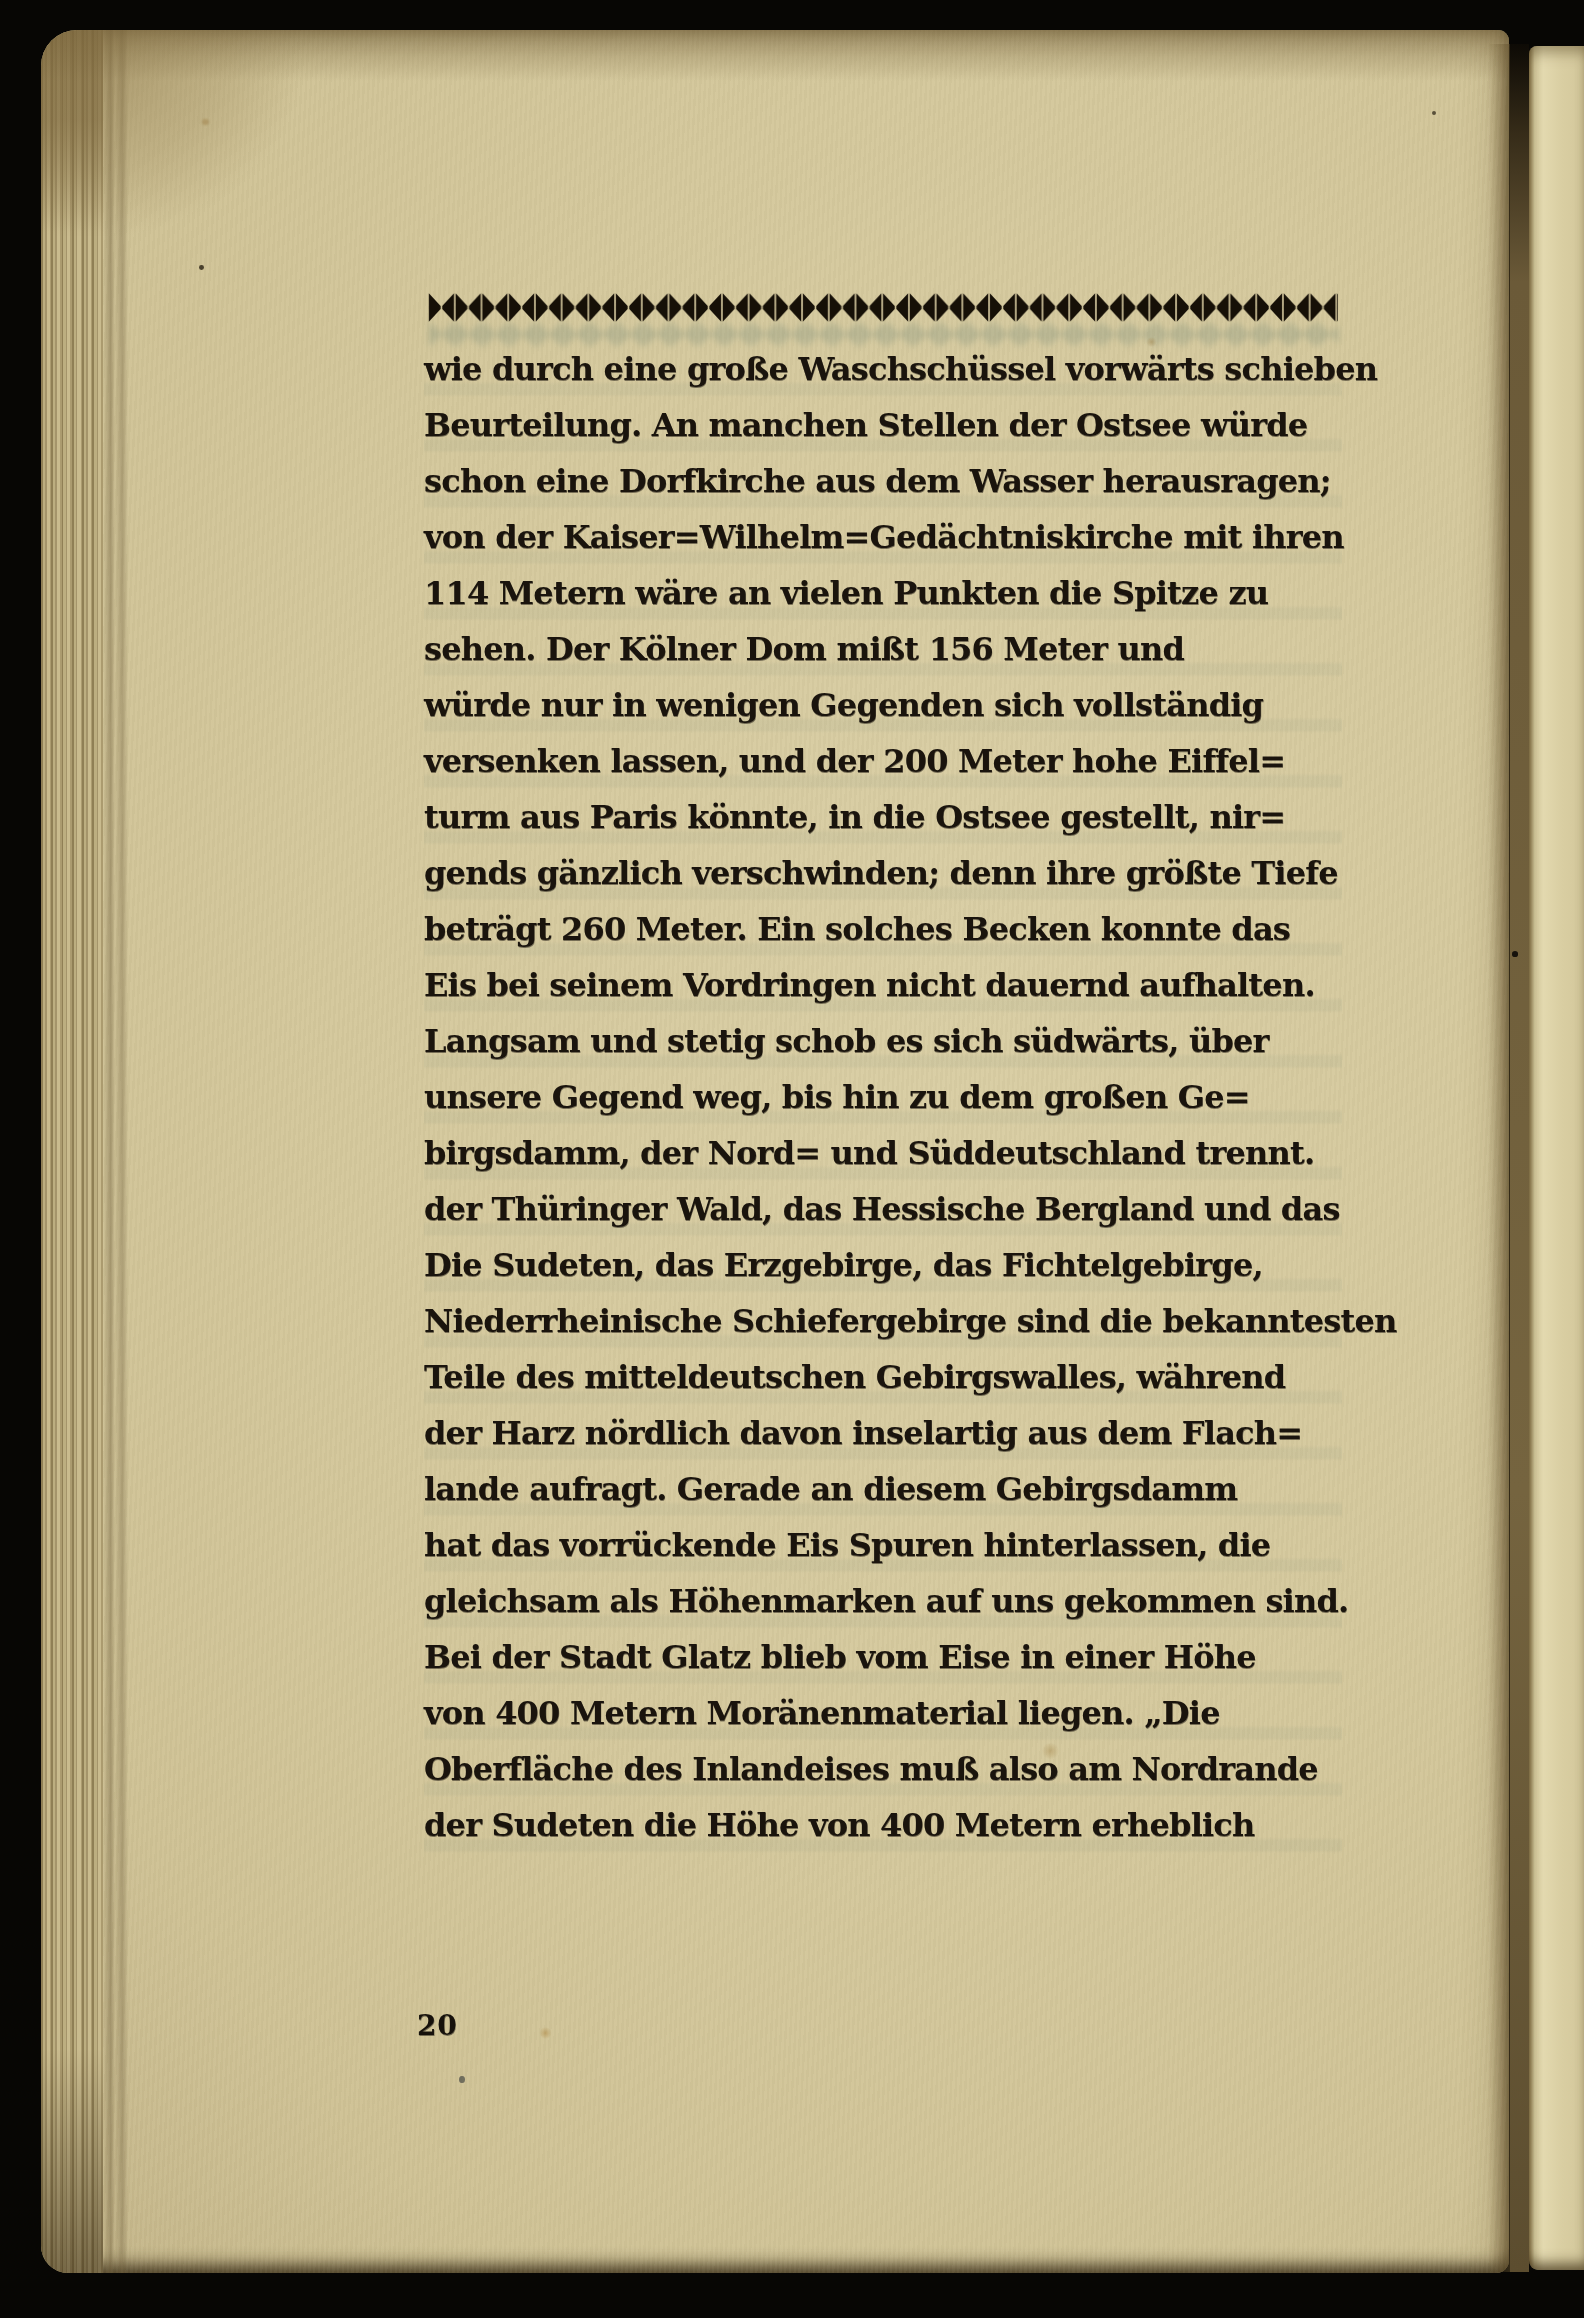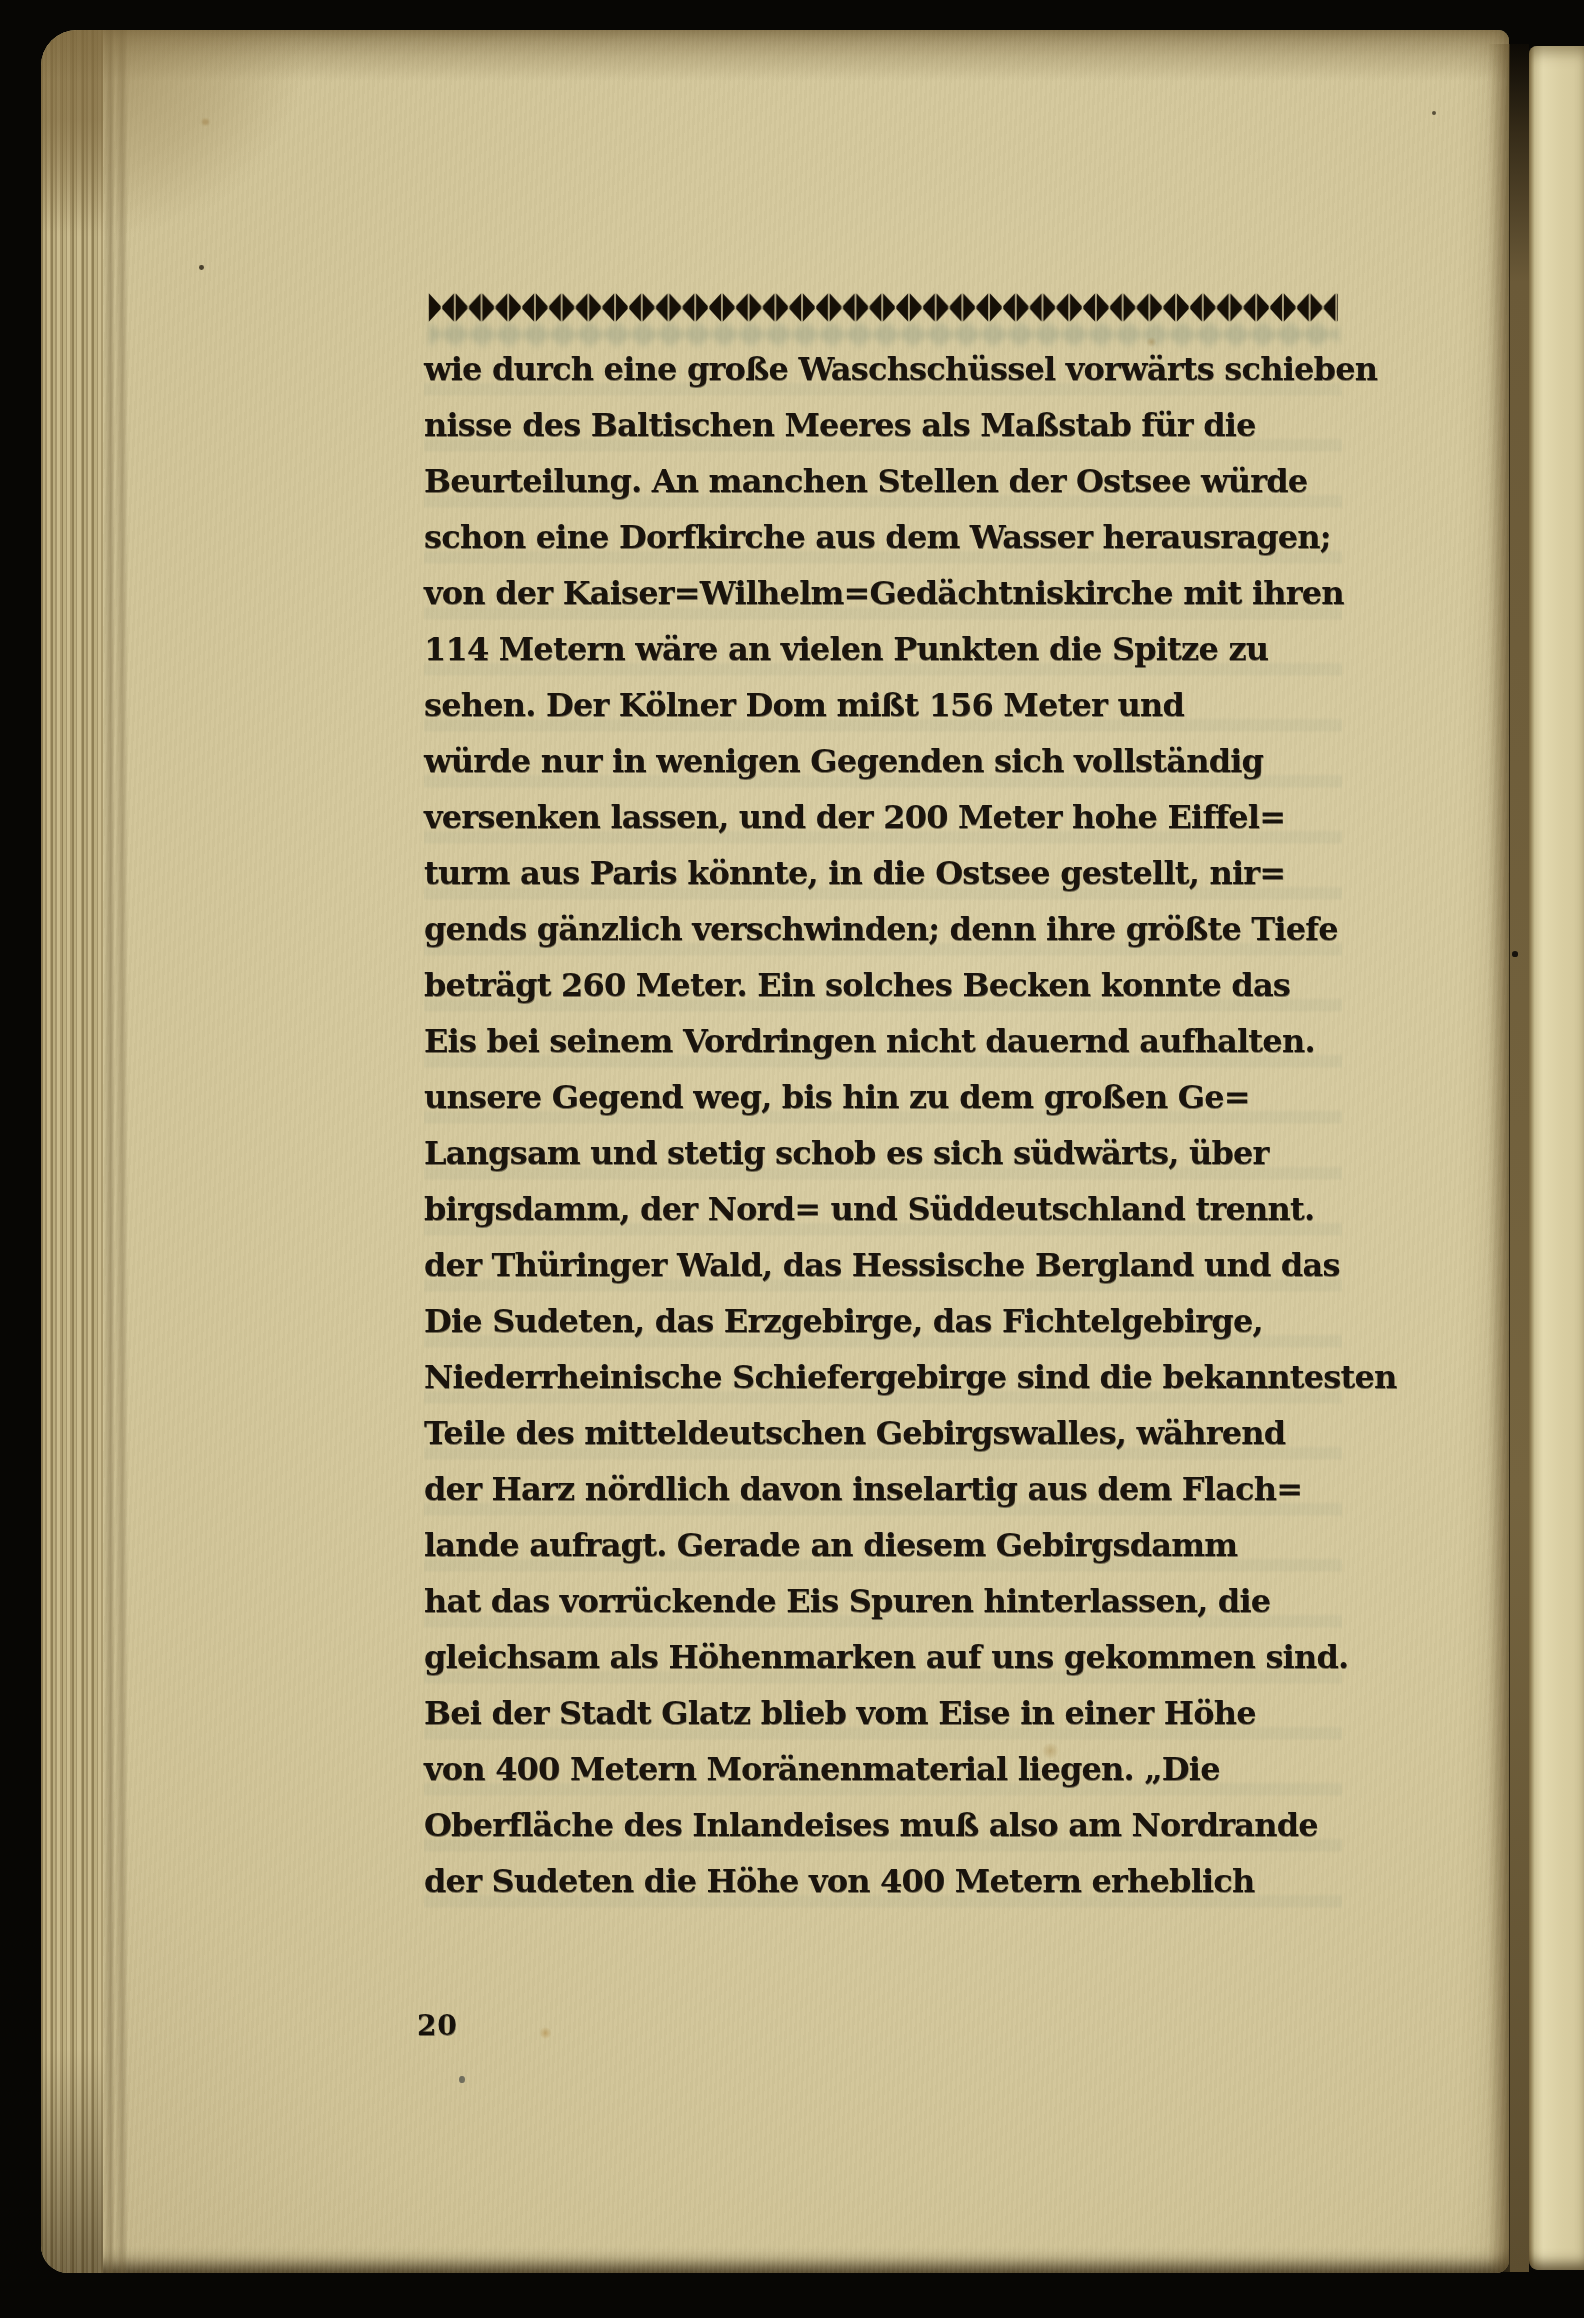--- a/index.html
+++ b/index.html
@@ -113,34 +113,33 @@
             <polygon points="1,3 16,19 16,23 1,39" fill="#161007"></polygon>
             <polygon points="33,3 18,19 18,23 33,39" fill="#161007"></polygon>
           </pattern>
         </defs>
         <rect width="1158" height="42" fill="url(#bw)"></rect>
       </svg>
     </div>
 
     <div class="text-block">
       <div class="line">wie durch eine große Waschschüssel vorwärts schieben</div>
-      <div class="line">nisse des Baltischen Meeres als Maßstab für die</div>
       <div class="line">Beurteilung. An manchen Stellen der Ostsee würde</div>
       <div class="line">schon eine Dorfkirche aus dem Wasser herausragen;</div>
       <div class="line">von der Kaiser=Wilhelm=Gedächtniskirche mit ihren</div>
       <div class="line">114 Metern wäre an vielen Punkten die Spitze zu</div>
       <div class="line">sehen. Der Kölner Dom mißt 156 Meter und</div>
       <div class="line">würde nur in wenigen Gegenden sich vollständig</div>
       <div class="line">versenken lassen, und der 200 Meter hohe Eiffel=</div>
       <div class="line">turm aus Paris könnte, in die Ostsee gestellt, nir=</div>
       <div class="line">gends gänzlich verschwinden; denn ihre größte Tiefe</div>
       <div class="line">beträgt 260 Meter. Ein solches Becken konnte das</div>
       <div class="line">Eis bei seinem Vordringen nicht dauernd aufhalten.</div>
+      <div class="line">Langsam und stetig schob es sich südwärts, über</div>
       <div class="line">unsere Gegend weg, bis hin zu dem großen Ge=</div>
-      <div class="line">Langsam und stetig schob es sich südwärts, über</div>
       <div class="line">birgsdamm, der Nord= und Süddeutschland trennt.</div>
       <div class="line">der Thüringer Wald, das Hessische Bergland und das</div>
       <div class="line">Die Sudeten, das Erzgebirge, das Fichtelgebirge,</div>
       <div class="line">Niederrheinische Schiefergebirge sind die bekanntesten</div>
       <div class="line">Teile des mitteldeutschen Gebirgswalles, während</div>
       <div class="line">der Harz nördlich davon inselartig aus dem Flach=</div>
       <div class="line">lande aufragt. Gerade an diesem Gebirgsdamm</div>
       <div class="line">hat das vorrückende Eis Spuren hinterlassen, die</div>
       <div class="line">gleichsam als Höhenmarken auf uns gekommen sind.</div>
       <div class="line">Bei der Stadt Glatz blieb vom Eise in einer Höhe</div>

